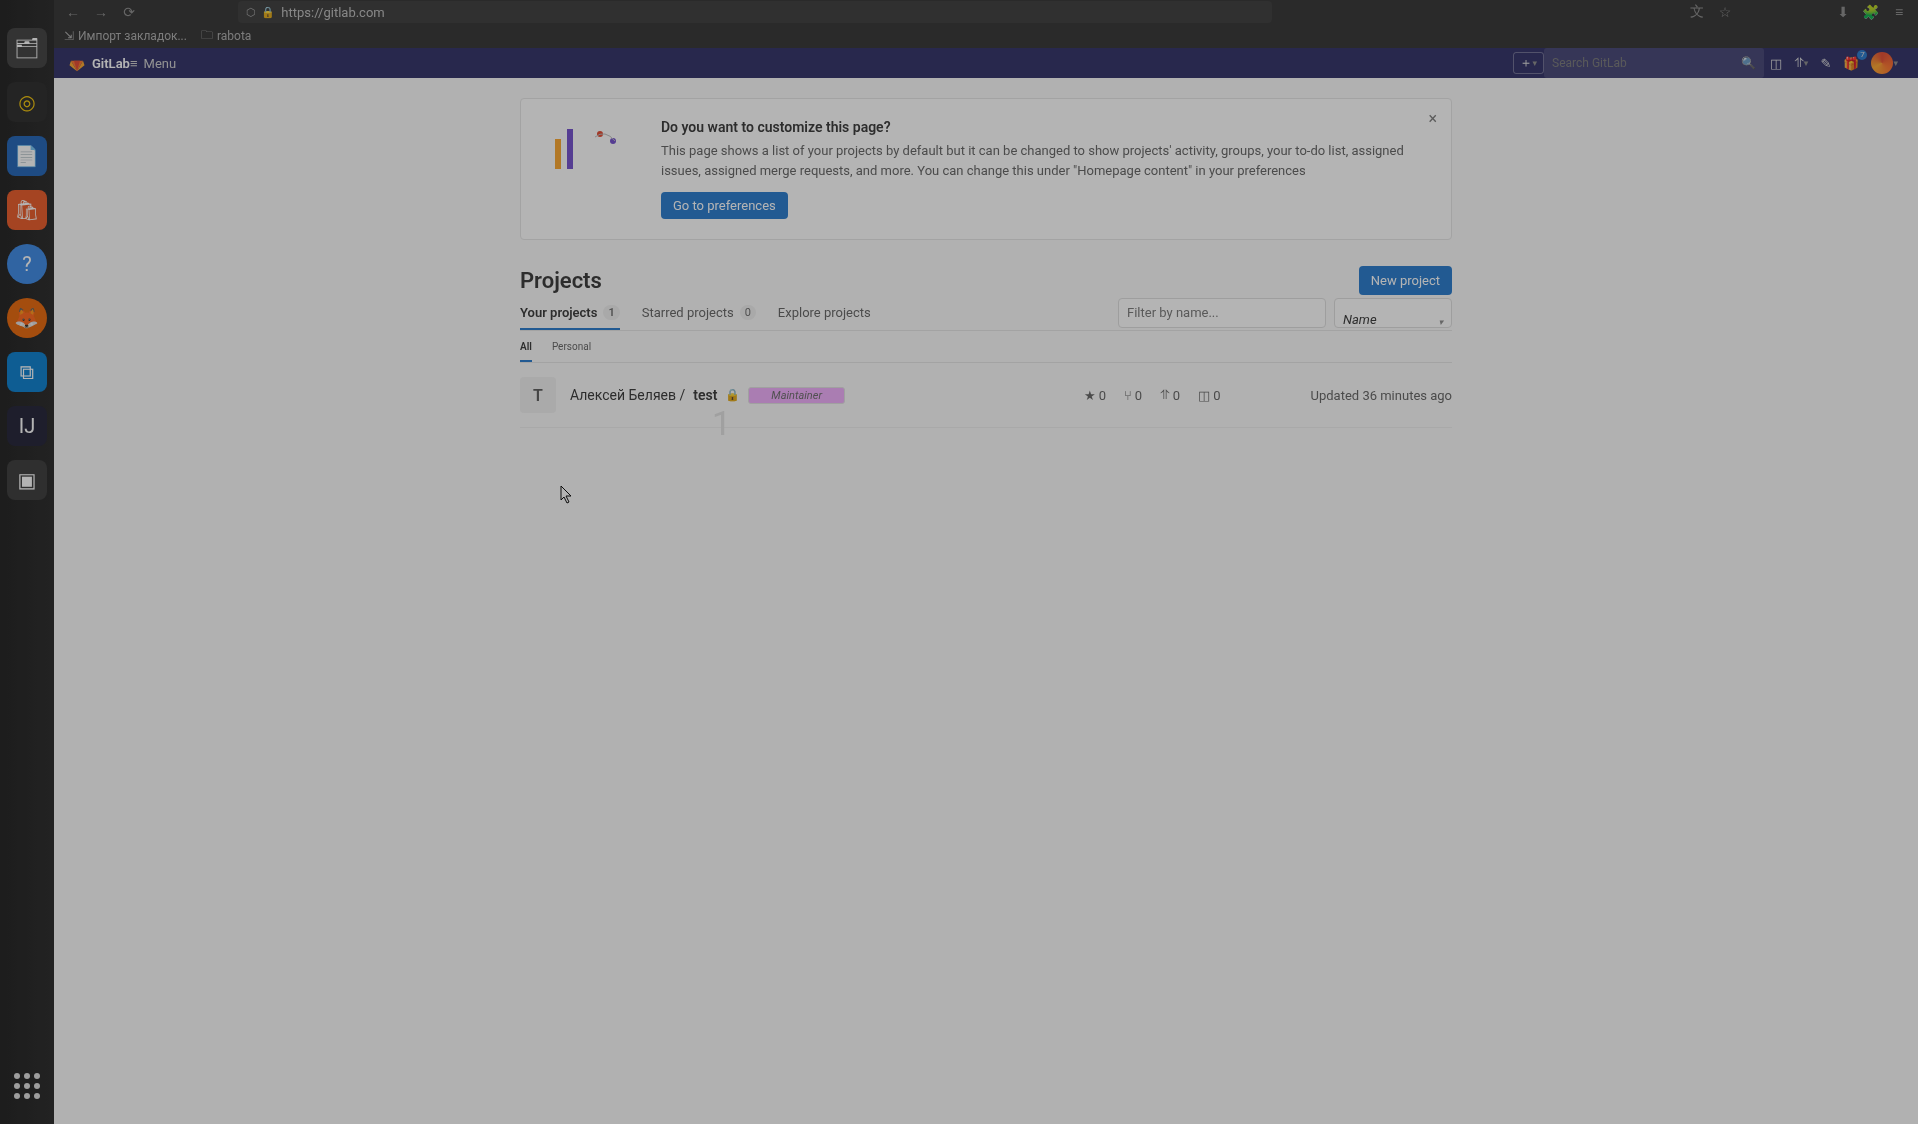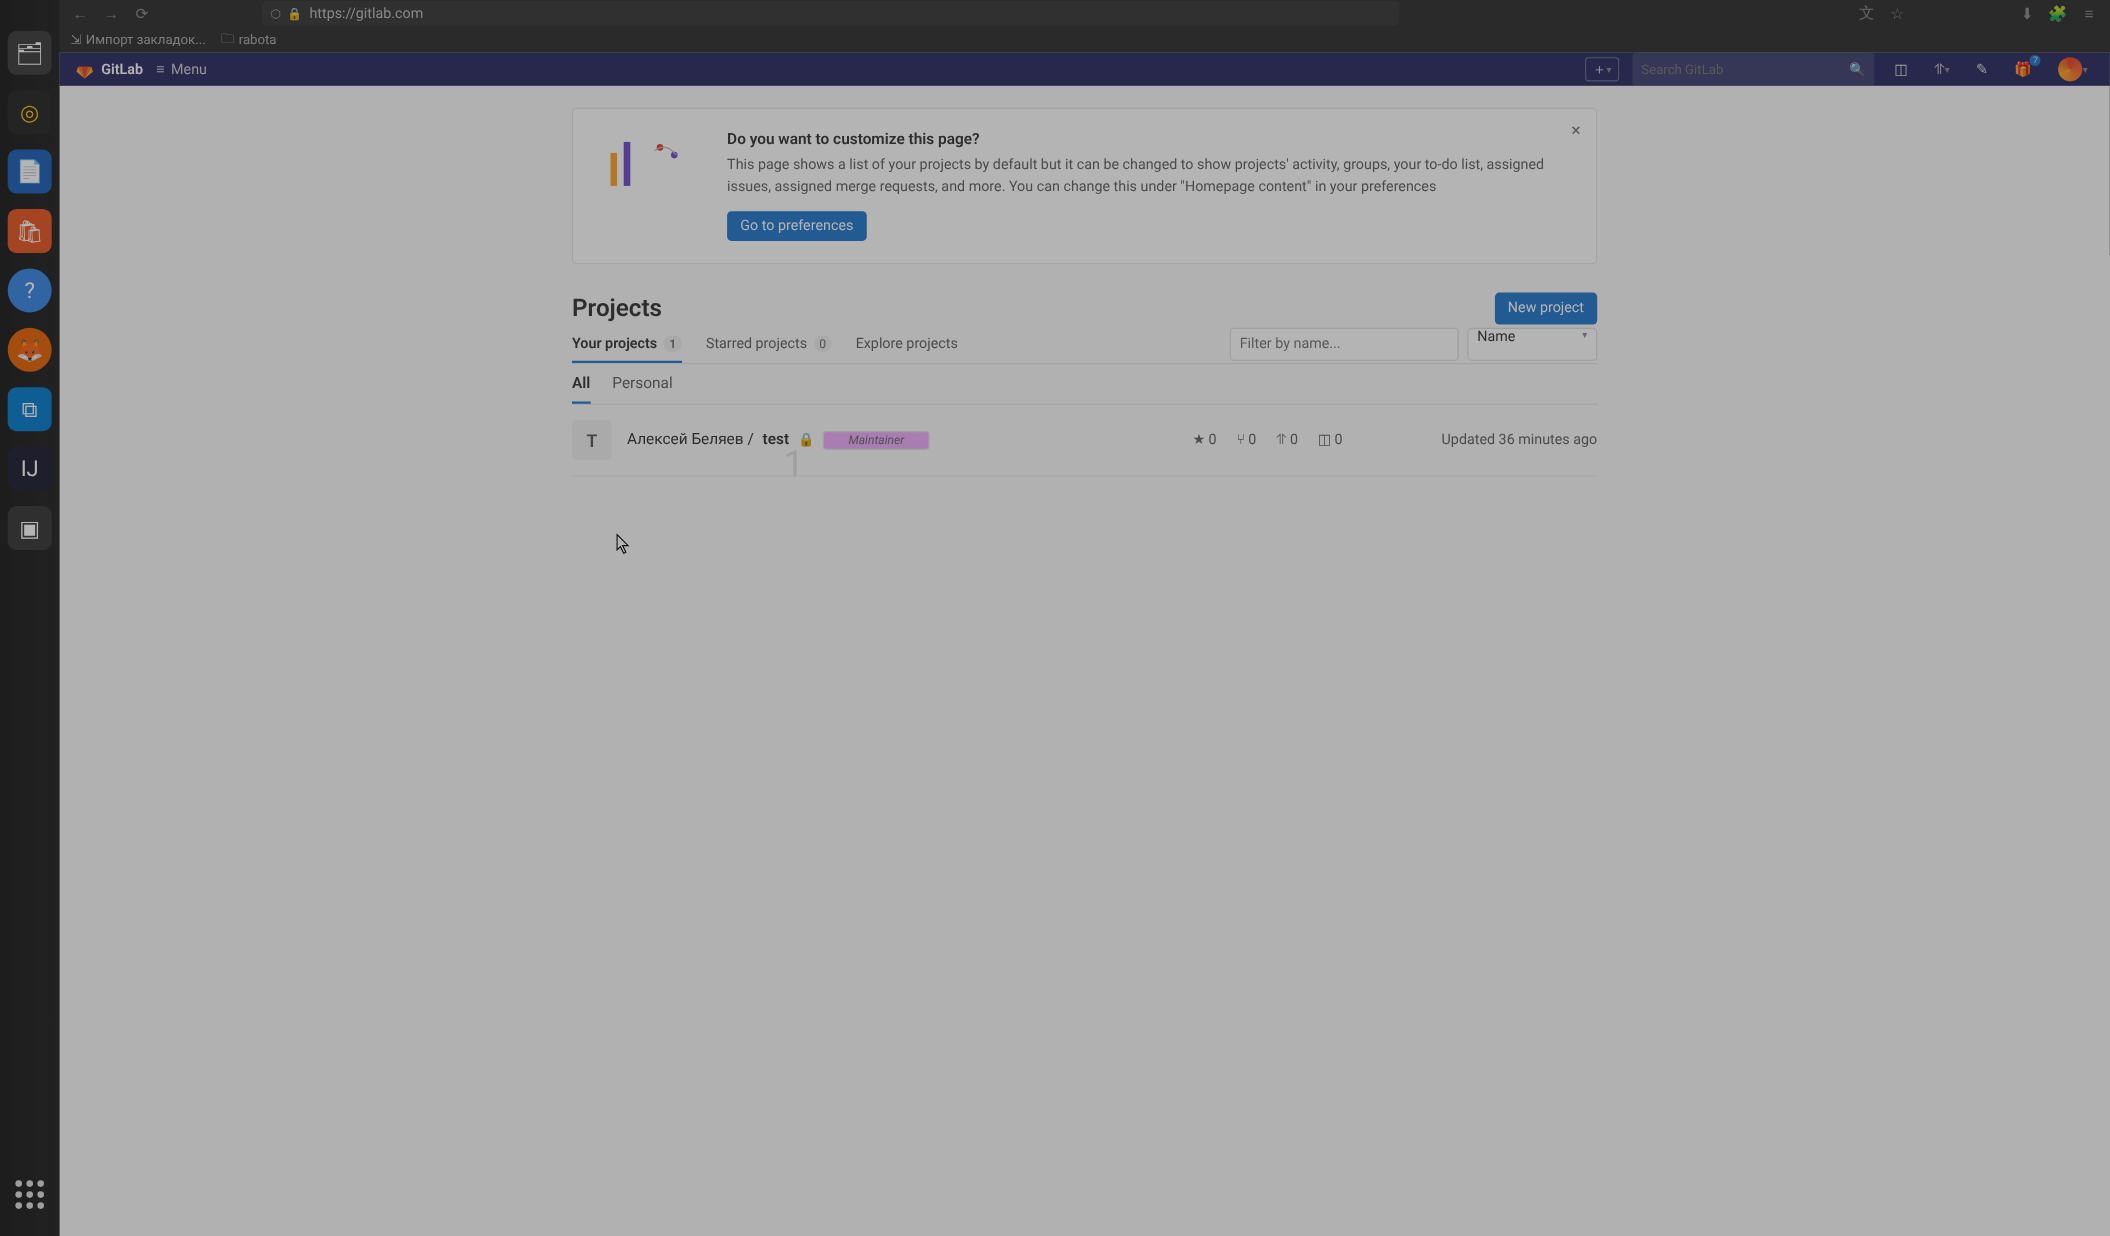--- a/index.html
+++ b/index.html
@@ -30,21 +30,21 @@
 .urlbar { flex: 0 0 1034px; margin-left: 90px; height: 22px; background: #353535; border-radius: 4px; display: flex; align-items: center; padding: 0 8px; gap: 6px; color: #bbb; font-size: 13px; }
 .urlbar .lock { color: #999; font-size: 11px; }
 .toolbar-spacer { flex: 1; }
 .toolbar-icon { width: 18px; height: 18px; color: #888; font-size: 14px; display: flex; align-items: center; justify-content: center; cursor: pointer; }
 
 .bookmarks-bar { height: 24px; display: flex; align-items: center; gap: 14px; padding: 0 10px; background: #2c2c2c; font-size: 12px; color: #aaa; }
 .bookmark-item { display: flex; align-items: center; gap: 4px; cursor: pointer; }
 
 
 .page { position: absolute; left: 0; right: 0; top: 48px; bottom: 0; background: #fafafa; }
-.gl-header { height: 30px; background: #292961; display: flex; align-items: center; padding: 0 14px; gap: 12px; color: #fff; font-size: 13px; }
+.gl-header { height: 30px; background: #292961; display: flex; align-items: center; padding: 0 14px; color: #fff; font-size: 13px; }
 .gl-logo { display: flex; align-items: center; gap: 6px; font-weight: 600; }
 .gl-logo-mark { width: 18px; height: 18px; }
 .gl-menu-btn { display: flex; align-items: center; gap: 6px; color: #ccc; font-size: 13px; cursor: pointer; }
 .gl-spacer { flex: 1; }
 .gl-hbtn { height: 22px; padding: 0 6px; display: flex; align-items: center; color: #ddd; font-size: 13px; cursor: pointer; position: relative; }
 .gl-plus { border: 1px solid rgba(255,255,255,.3); border-radius: 3px; }
 .gl-search { width: 220px; height: 24px; background: rgba(255,255,255,.1); border-radius: 3px; display: flex; align-items: center; padding: 15px 8px; color: #bbb; font-size: 12px; }
 .gl-search input { flex: 1; background: transparent; border: none; outline: none; color: #fff; font-size: 12px; }
 .gl-avatar { width: 22px; height: 22px; border-radius: 50%; background: conic-gradient(#e24329,#fc6d26,#fca326,#e24329); }
 .gl-badge-dot { position: absolute; top: -2px; right: -2px; width: 10px; height: 10px; background: #1f75cb; border-radius: 50%; font-size: 8px; line-height: 10px; text-align: center; }
@@ -61,24 +61,24 @@
 .projects-header { display: flex; align-items: center; justify-content: space-between; }
 .projects-title { font-size: 22px; font-weight: 600; color: #303030; }
 .new-project-btn { background: #1f75cb; color: #fff; font-size: 13px; padding: 7px 12px; border-radius: 4px; cursor: pointer; }
 
 .proj-controls { display: flex; align-items: center; border-bottom: 1px solid #e5e5e5; }
 .proj-tabs { display: flex; gap: 22px; flex: 1; }
 .proj-tab { padding: 10px 0; font-size: 13px; color: #5e5e5e; cursor: pointer; display: flex; align-items: flex-end; gap: 6px; }
 .proj-tab.active { color: #303030; font-weight: 600; box-shadow: inset 0 -2px 0 #1f75cb; }
 .tab-badge { background: #eee; color: #666; font-size: 11px; padding: 0 5px; border-radius: 8px; line-height: 15px; }
 .filter-input { width: 208px; height: 30px; border: 1px solid #ddd; border-radius: 4px; padding: 0 8px; font-size: 13px; margin-right: 8px; }
-.sort-select { width: 118px; height: 30px; border: 1px solid #ddd; border-radius: 4px; padding: 0 8px; font-size: 13px; color: #303030; background: #fff; display: flex; align-items: flex-start; justify-content: space-between; cursor: pointer; }
+.sort-select { width: 118px; height: 30px; border: 1px solid #ddd; border-radius: 4px; padding: 0 8px; font-size: 13px; color: #303030; background: #fff; display: flex; align-items: flex-end; justify-content: space-between; cursor: pointer; font-style: italic; }
 
 .sub-tabs { display: flex; gap: 20px; border-bottom: 1px solid #e5e5e5; }
-.sub-tab { padding: 10px 0; font-size: 14px; color: #5e5e5e; cursor: pointer; }
+.sub-tab { padding: 10px 0; font-size: 10px; color: #5e5e5e; cursor: pointer; }
 .sub-tab.active { color: #303030; font-weight: 600; box-shadow: inset 0 -2px 0 #1f75cb; }
 
 .project-row { display: flex; align-items: center; padding: 14px 0; border-bottom: 1px solid #eee; }
 .proj-avatar { width: 36px; height: 36px; border-radius: 4px; background: #f0f0f0; color: #555; font-size: 16px; font-weight: 600; display: flex; align-items: center; justify-content: center; margin-right: 14px; }
 .proj-name { font-size: 14px; color: #303030; display: flex; align-items: center; gap: 8px; }
 .proj-name b { font-weight: 600; }
 .proj-role-badge { background: #f0abfc; color: #666; font-size: 11px; padding: 1px 22px; border-radius: 3px; border: 1px solid #e0e0e0; font-style: italic; }
 .proj-stats { margin-left: auto; display: flex; align-items: center; gap: 18px; font-size: 13px; color: #5e5e5e; }
 .stat { display: flex; align-items: center; gap: 3px; }
 .proj-updated { margin-left: 90px; font-size: 13px; color: #5e5e5e; }

